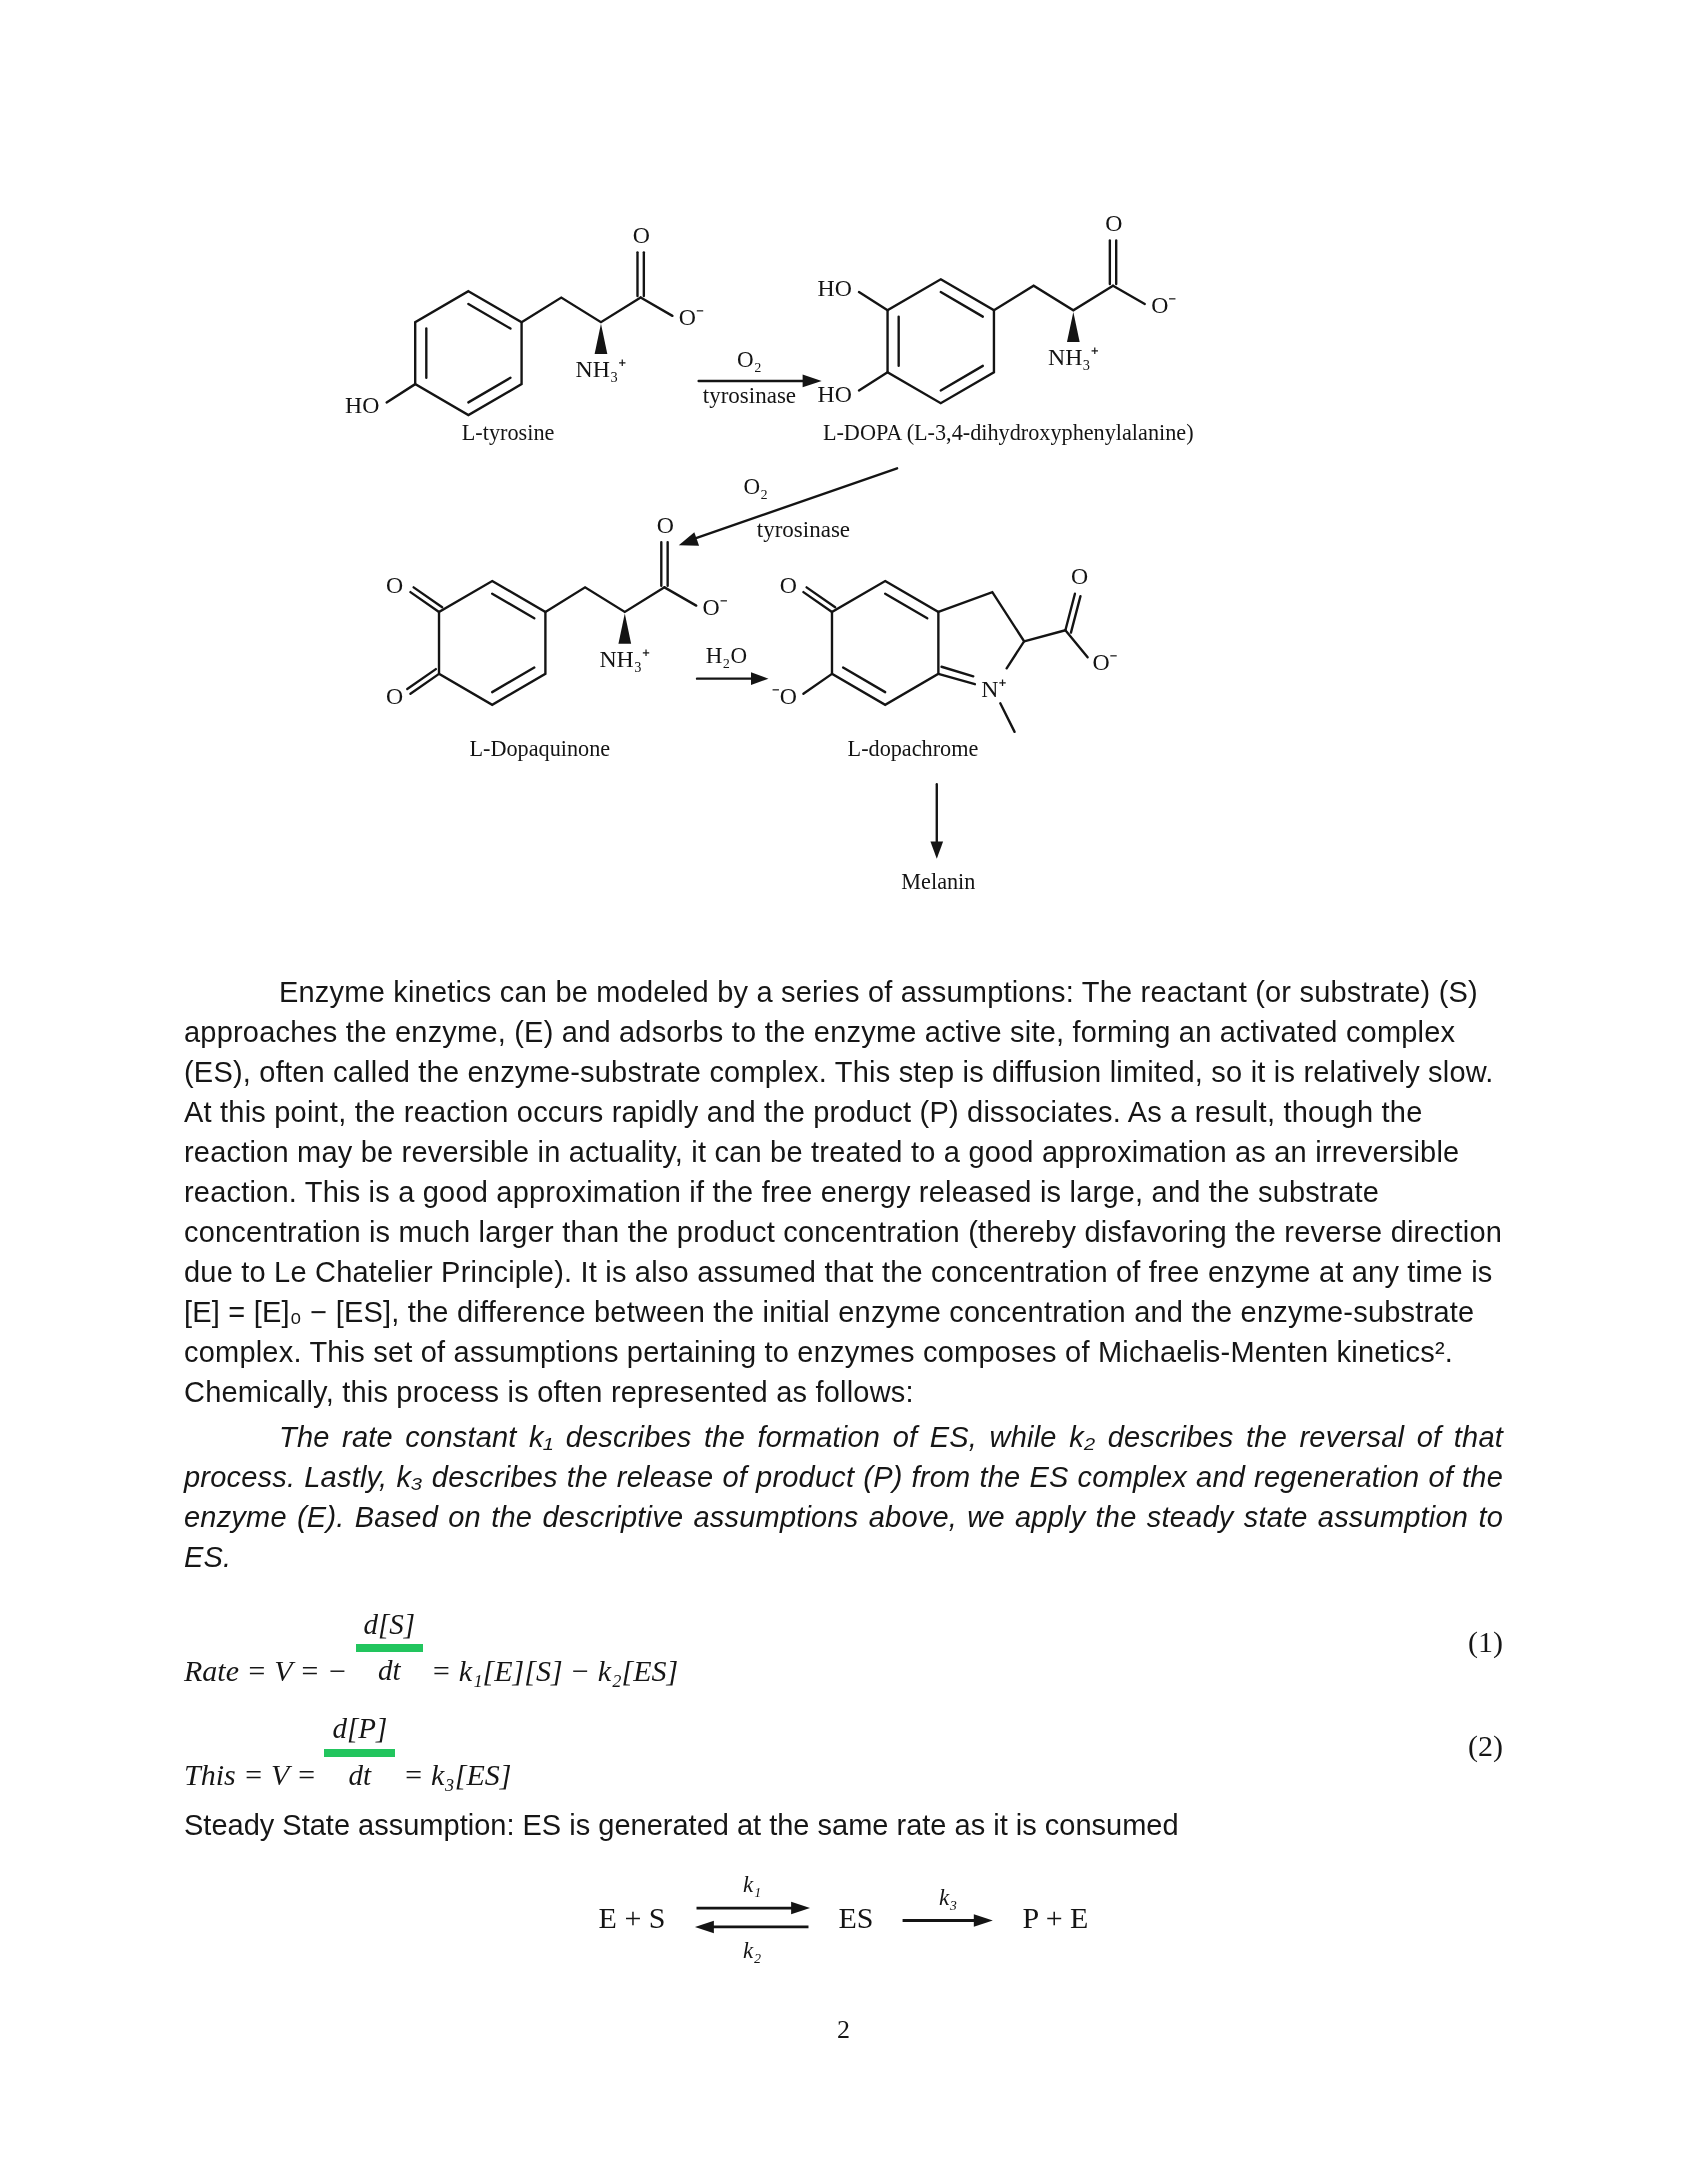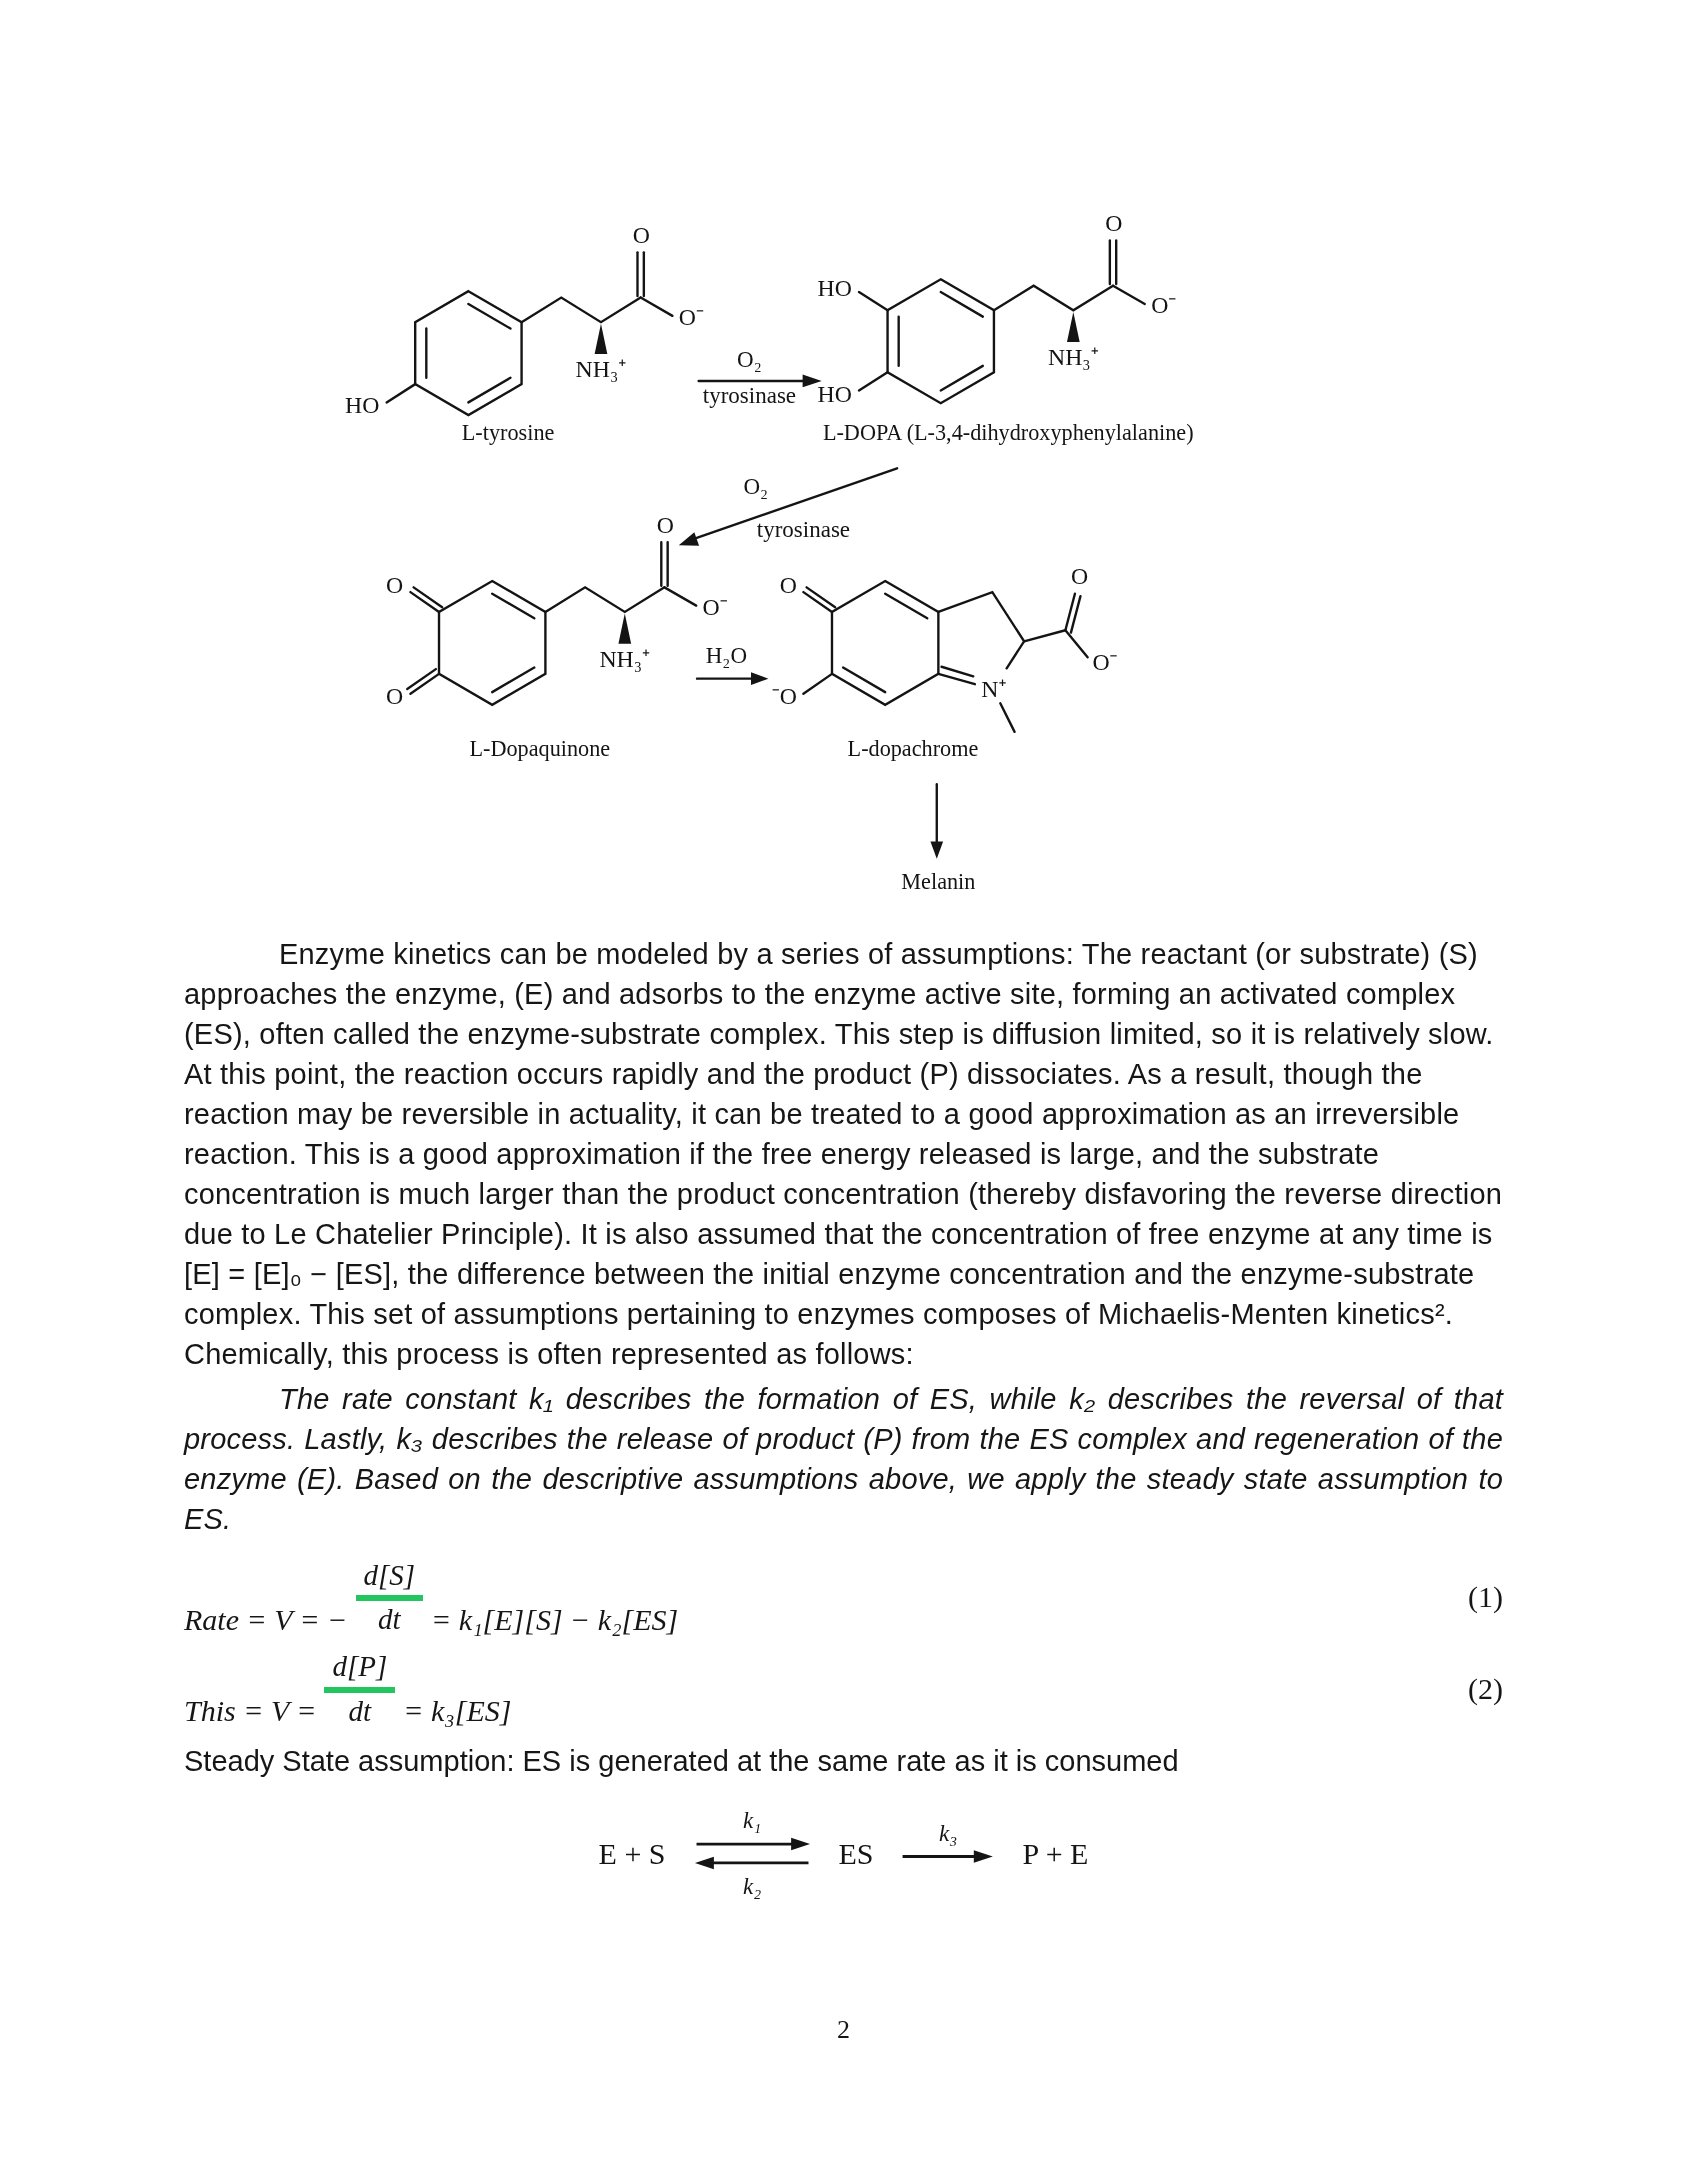--- a/index.html
+++ b/index.html
@@ -9,33 +9,33 @@
   
   .scheme-svg{position:absolute;top:103px;left:0;}
   .scheme-svg line,.scheme-svg path{stroke:#141414;stroke-width:3;fill:none;stroke-linecap:round;}
   .scheme-svg polygon{fill:#141414;stroke:none;}
   .scheme-svg text{stroke:none;fill:#141414;font-family:"Liberation Serif",serif;}
   .atom{font-size:30px;}
   .mol-label{font-size:28px;}
   .rxn-label{font-size:29px;}
 
   
-  .content{position:absolute;top:934px;left:184px;width:1319px;}
+  .content{position:absolute;top:972px;left:184px;width:1319px;}
   p.body-par{font-size:29px;line-height:40px;letter-spacing:0.2px;margin:0 0 4.8px 0;
              text-indent:95px;color:#161616;}
   p.justify{text-align:justify;font-style:italic;}
 
   
   .eq-block{margin-top:19px;}
   .eq-row{display:flex;align-items:center;font-family:"Liberation Serif",serif;
           font-size:30px;margin:12.7px 0;}
   .eq-body{display:flex;align-items:flex-end;font-style:italic;}
   .frac{display:inline-flex;flex-direction:column;align-items:center;margin:0 8px;
         font-size:29px;line-height:1.2;}
-  .frac .num{padding:0 8px 2.4px;border-bottom:6px solid #22c55e;}
+  .frac .num{padding:0 8px 2.4px;border-bottom:8px solid #22c55e;margin-top:11px;}
   .frac .den{padding-top:1px;}
   .eq-tag{margin-left:auto;font-style:normal;}
 
   .steady{font-size:29px;line-height:40px;margin-top:2px;color:#161616;}
 
   
   .kscheme{display:flex;align-items:center;gap:27px;width:fit-content;margin:27px auto 0;
            font-family:"Liberation Serif",serif;font-size:30px;color:#141414;}
   .k-col{display:flex;flex-direction:column;align-items:center;}
   .k-rate{font-style:italic;font-size:23px;line-height:1.1;font-family:"Liberation Serif",serif;}

